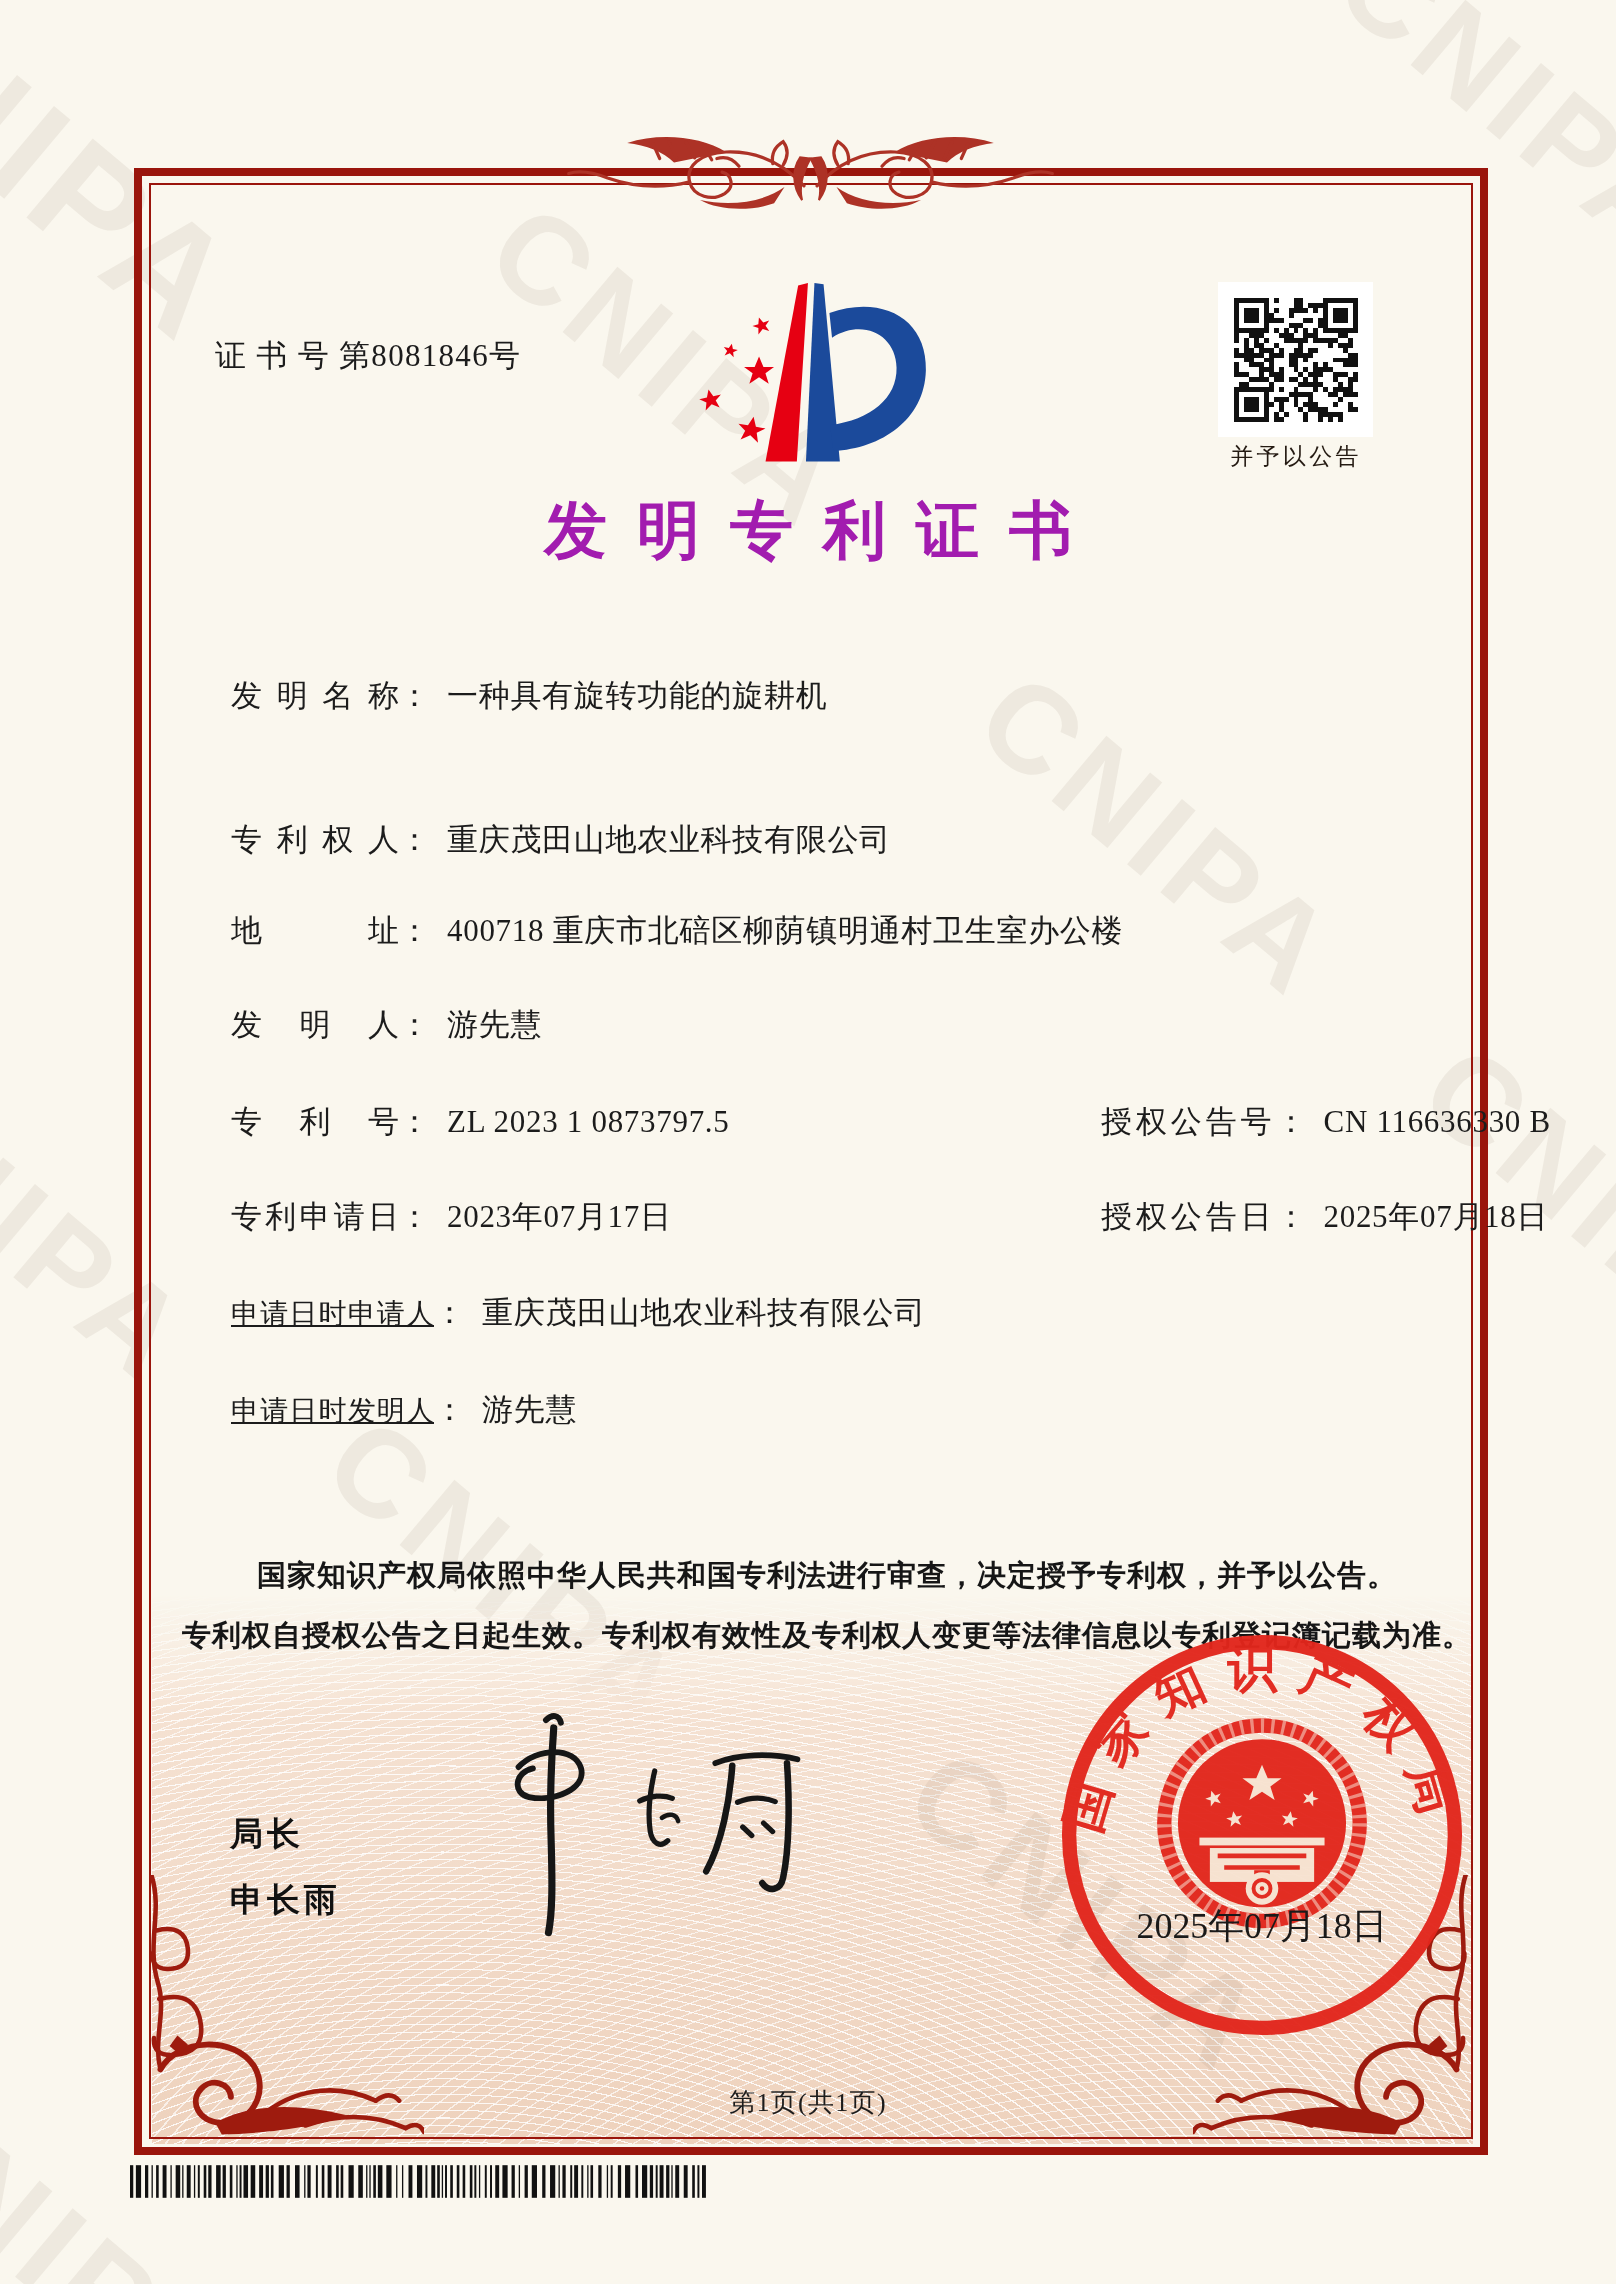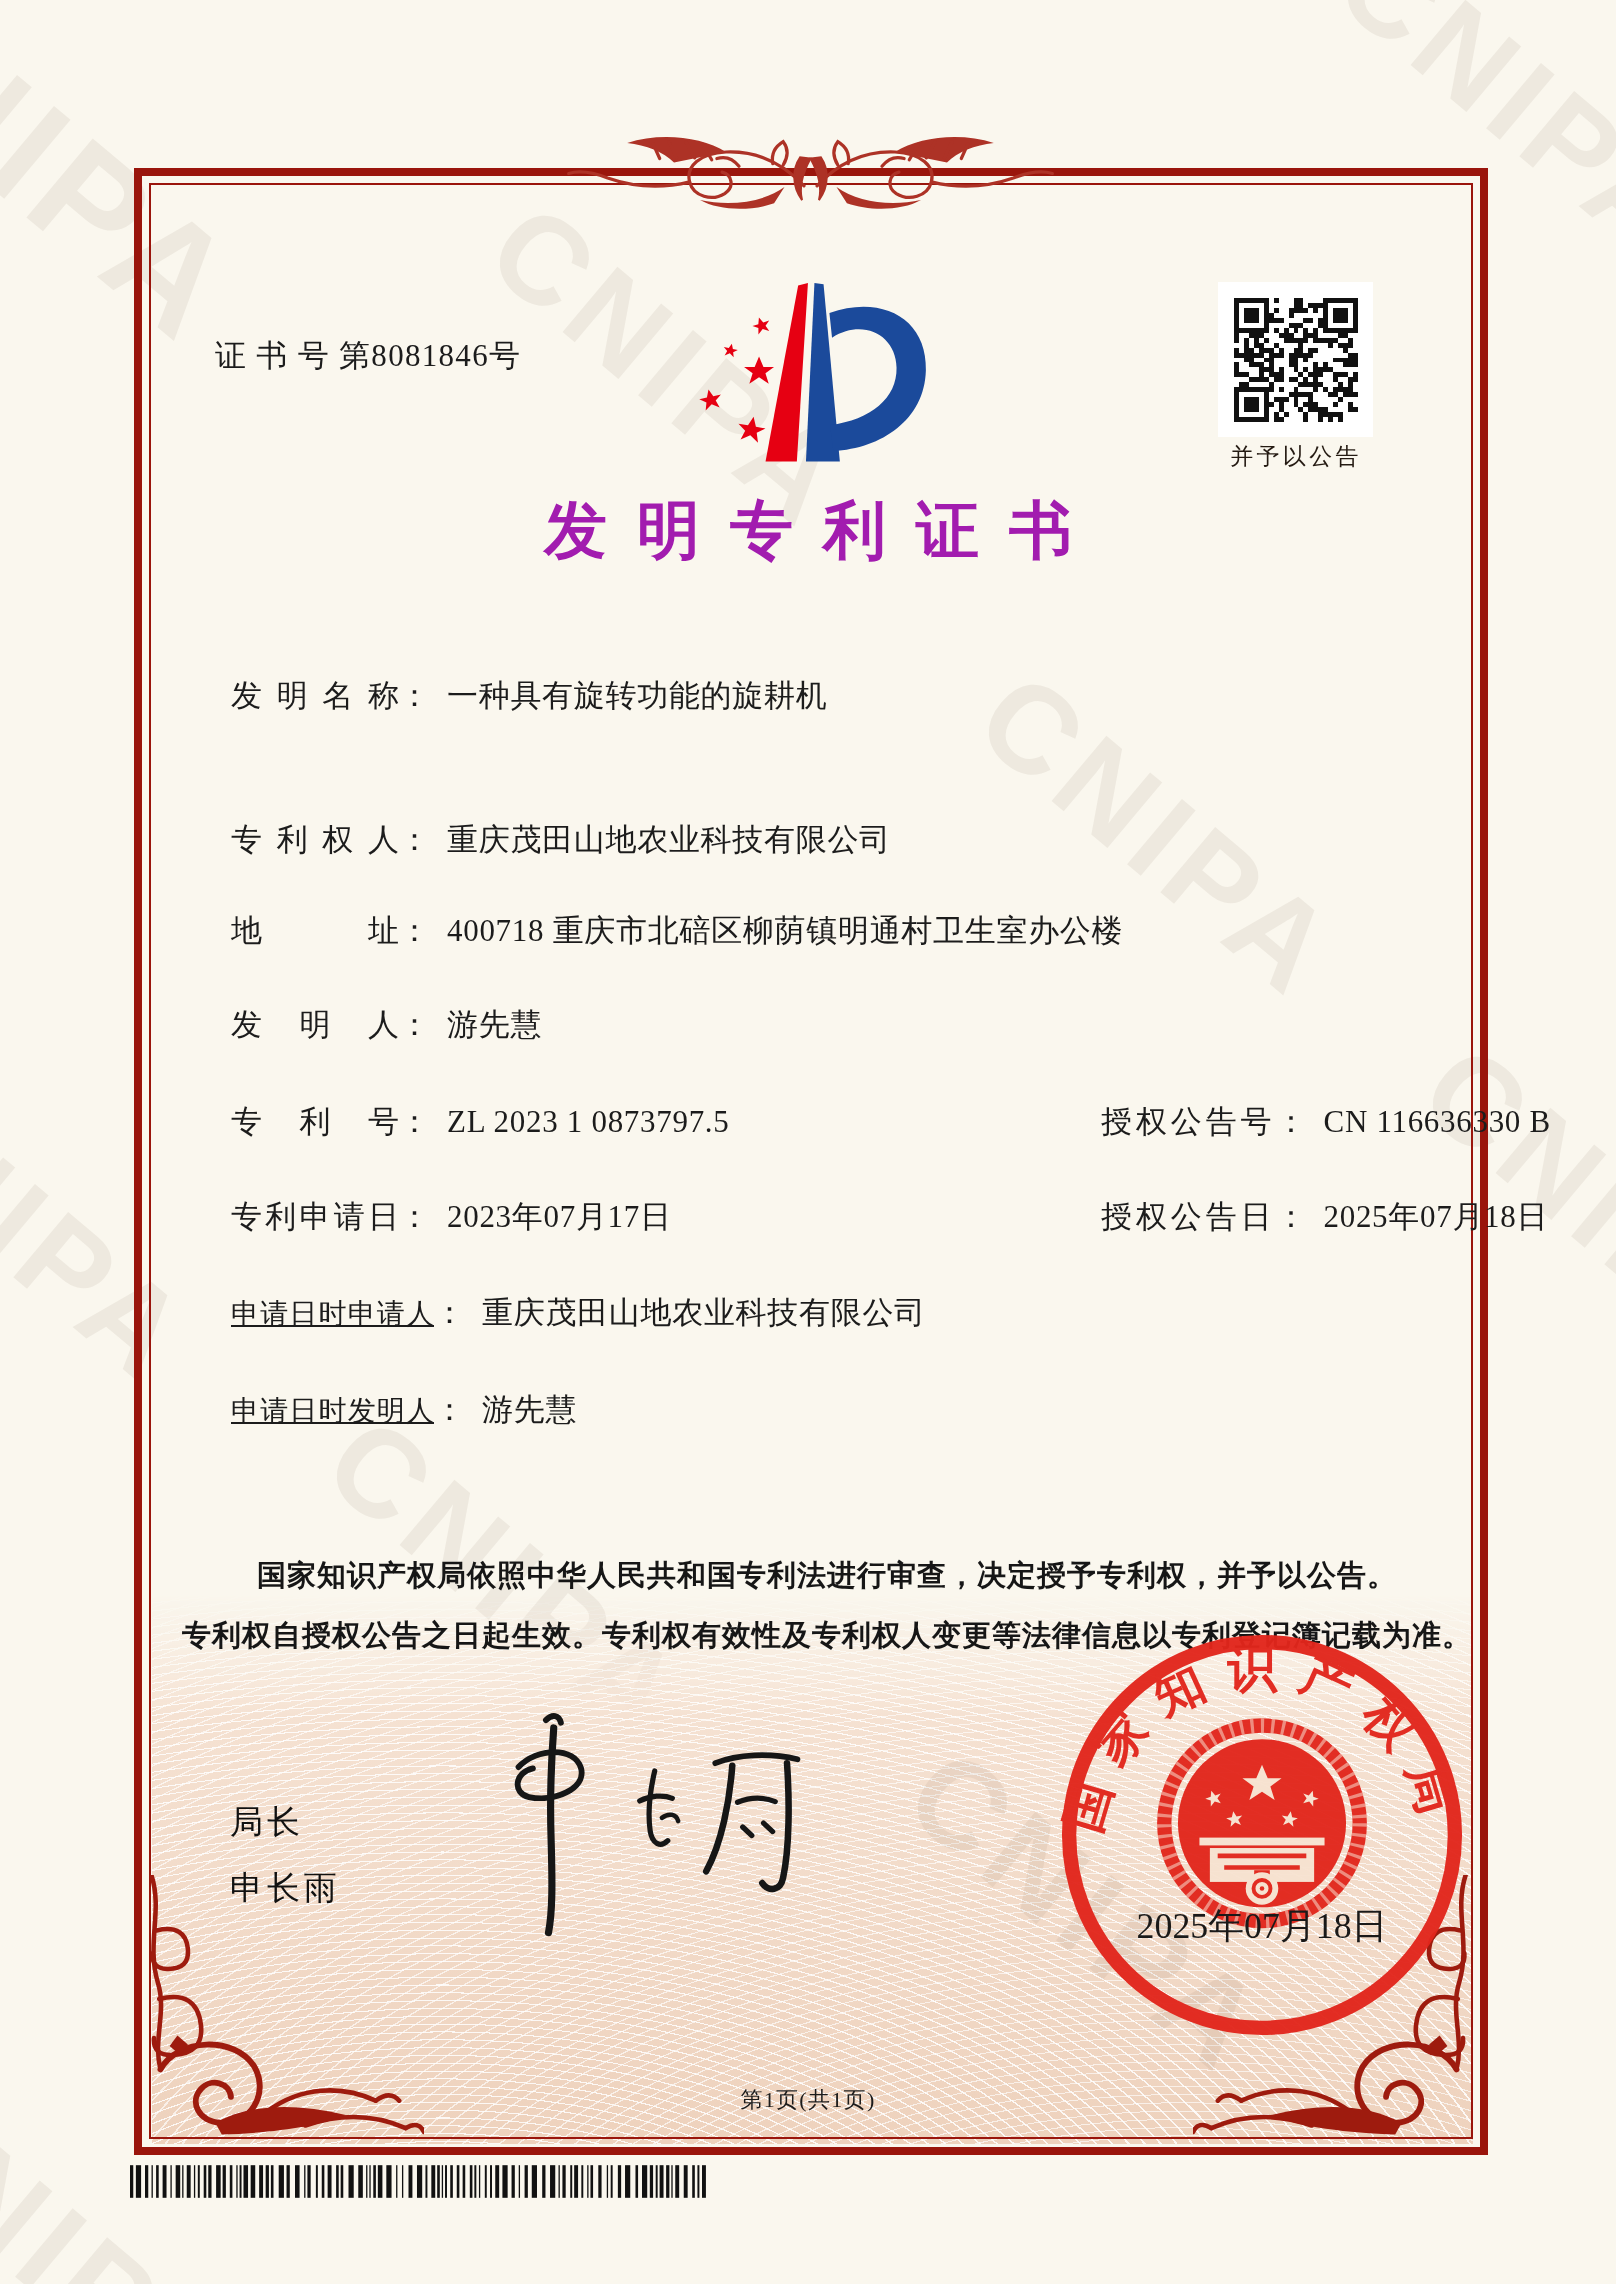--- a/index.html
+++ b/index.html
@@ -52,27 +52,27 @@
   .row .lab { display:inline-block; width:168px; text-align:justify; text-align-last:justify; vertical-align:top; }
   .row .lab7 { display:inline-block; width:203px; font-size:28px; text-align:justify; text-align-last:justify; vertical-align:baseline;text-decoration:underline; }
   .row .colon { display:inline-block; margin-right:17px; }
   .row .val { letter-spacing:0.7px; }
   .rcol { position:absolute; left:870px; top:0; }
   .rcol .lab5 { display:inline-block; letter-spacing:3.9px; }
   
   .stmt { position:absolute; left:827px; transform:translateX(-50%);
     font-size:29px; letter-spacing:1px; white-space:nowrap; color:#161616;font-weight:bold; }
   
-  .sig-label { position:absolute; left:230px; font-size:33px; font-weight:normal;
-    font-family:"Liberation Sans","DejaVu Sans",sans-serif; letter-spacing:3.9px; color:#111; }
+  .sig-label { position:absolute; left:230px; font-size:33px; font-weight:bold;
+    font-family:"Liberation Sans","DejaVu Sans",sans-serif; letter-spacing:3.9px; color:#111;margin-top:12px; }
   .signature-svg { position:absolute; left:456px; top:1703px; }
   
   .seal { position:absolute; left:1060px; top:1633px; opacity:0.96; }
   
-  .footer { position:absolute; left:50%; transform:translateX(-50%); top:2085px; font-size:22px; letter-spacing:1.3px; }
+  .footer { position:absolute; left:50%; transform:translateX(-50%); top:2085px; font-size:26px; letter-spacing:1.3px; }
   .barcode { position:absolute; left:130px; top:2165px; }
   
   .orn-top { position:absolute; left:556px; top:126px; }
   .flourish { position:absolute; top:1875px; }
   .flourish.left  { left:137px; }
   .flourish.right { left:1193px; transform:scaleX(-1); }
 </style>
 </head>
 <body>
 

